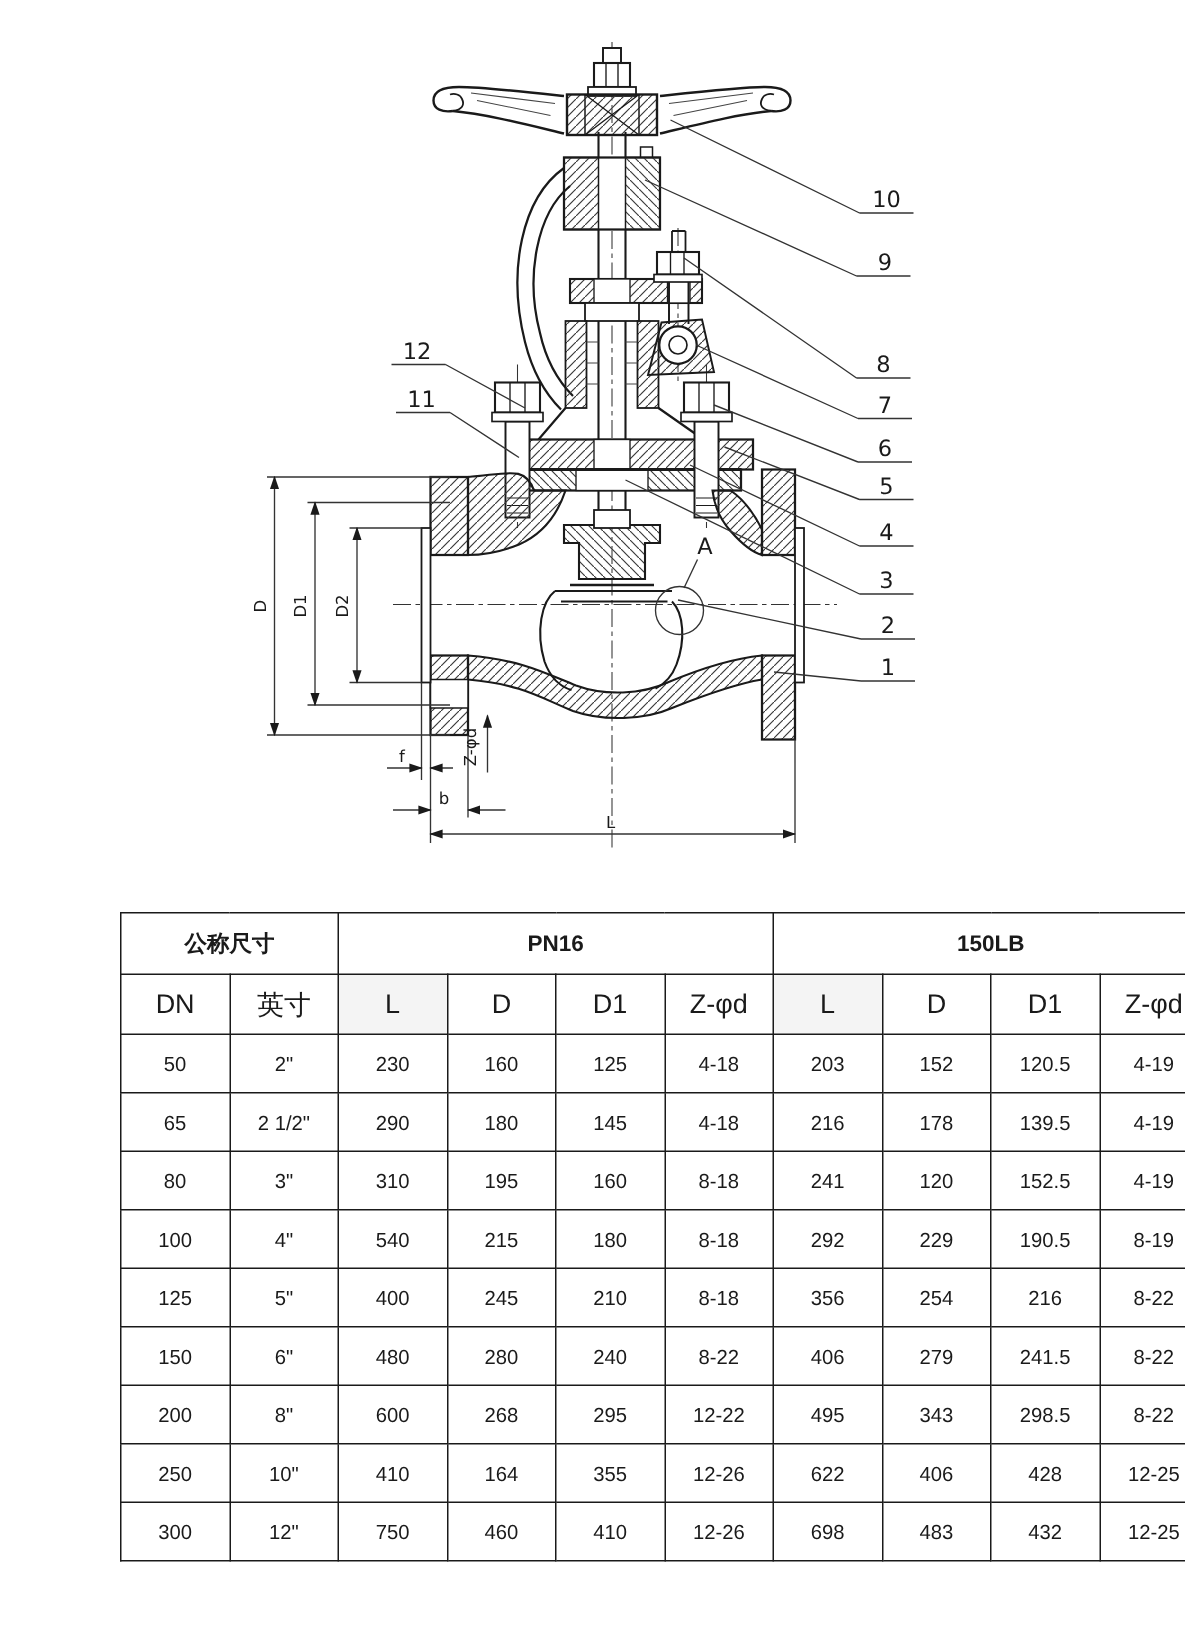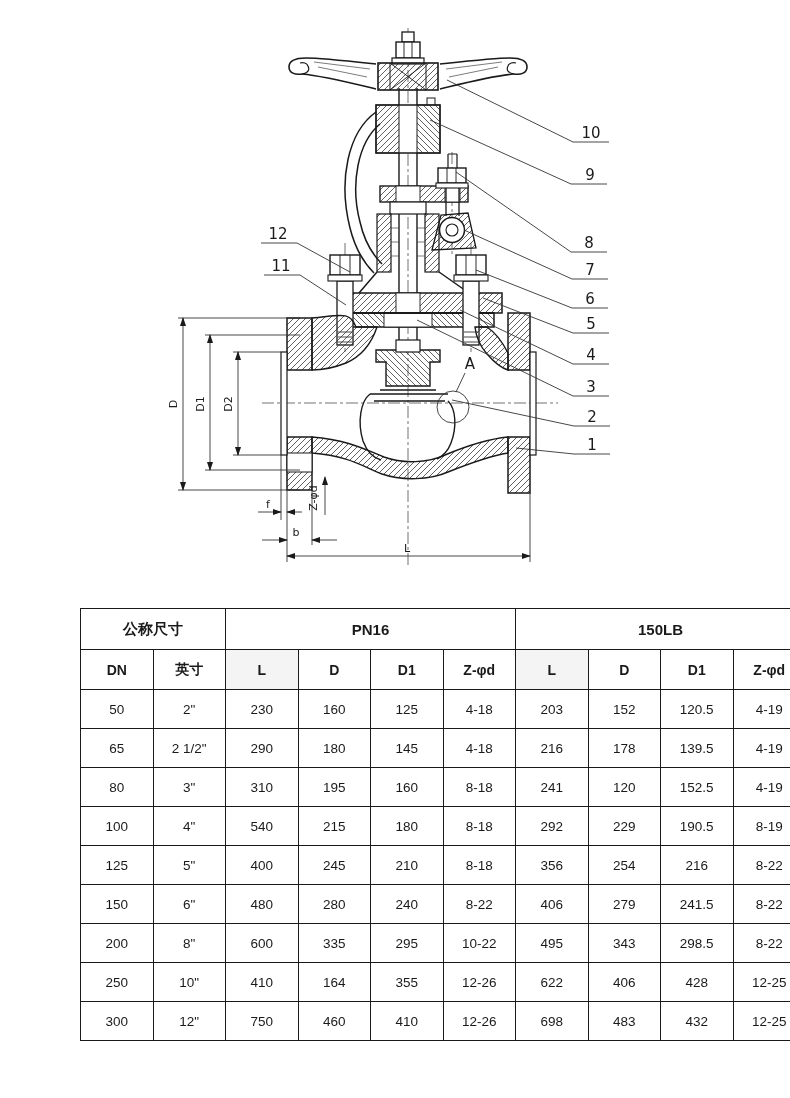--- a/index.html
+++ b/index.html
@@ -7,21 +7,21 @@
         font-family:"Liberation Sans", sans-serif;color:#1a1a1a;}
   .drawing{position:absolute;left:0;top:0;}
   svg text{font-family:"DejaVu Sans", sans-serif;fill:#1a1a1a;}
   .co{font-size:15px;}
   .dim{font-size:11px;}
   .tablewrap{position:absolute;left:32px;top:608px;width:726px;}
   table.spec{border-collapse:collapse;table-layout:fixed;width:726px;margin-left:48px;}
   table.spec th,table.spec td{border:1.5px solid #1a1a1a;text-align:center;vertical-align:middle;
       padding:0;font-weight:normal;font-size:13.5px;color:#1a1a1a;background:#ffffff;}
   table.spec th.gh{height:40px;font-size:15px;font-weight:bold;}
-  table.spec th.sh{height:39px;font-size:14px;font-weight:bold;}
+  table.spec th.sh{height:39px;font-size:18px;}
   table.spec th.sh.hl{background:#f4f4f4;}
   table.spec td{height:38px;}
 </style>
 </head>
 <body>
 
 <div class="page">
 
   <svg class="drawing" width="790" height="605" viewBox="0 0 790 605">
     <defs>
@@ -302,23 +302,23 @@
             <td>8-22</td>
             <td>406</td>
             <td>279</td>
             <td>241.5</td>
             <td>8-22</td>
           </tr>
           <tr>
             <td>200</td>
             <td>8"</td>
             <td>600</td>
-            <td>335</td>
+            <td>268</td>
             <td>295</td>
-            <td>10-22</td>
+            <td>12-22</td>
             <td>495</td>
             <td>343</td>
             <td>298.5</td>
             <td>8-22</td>
           </tr>
           <tr>
             <td>250</td>
             <td>10"</td>
             <td>410</td>
             <td>164</td>

